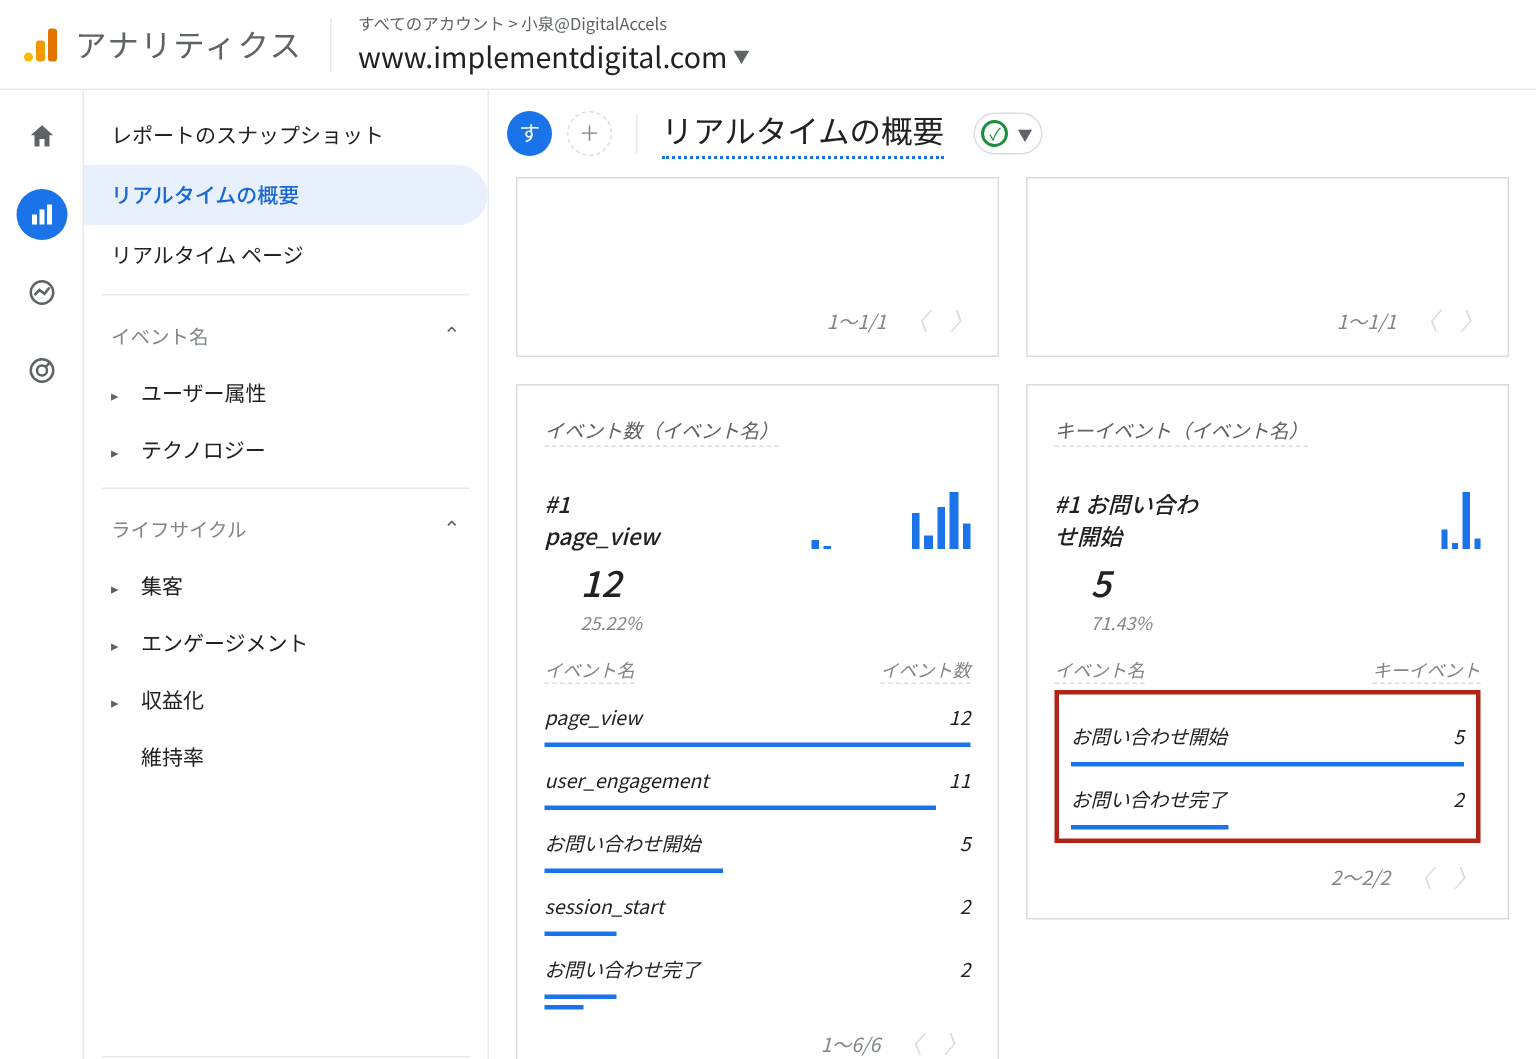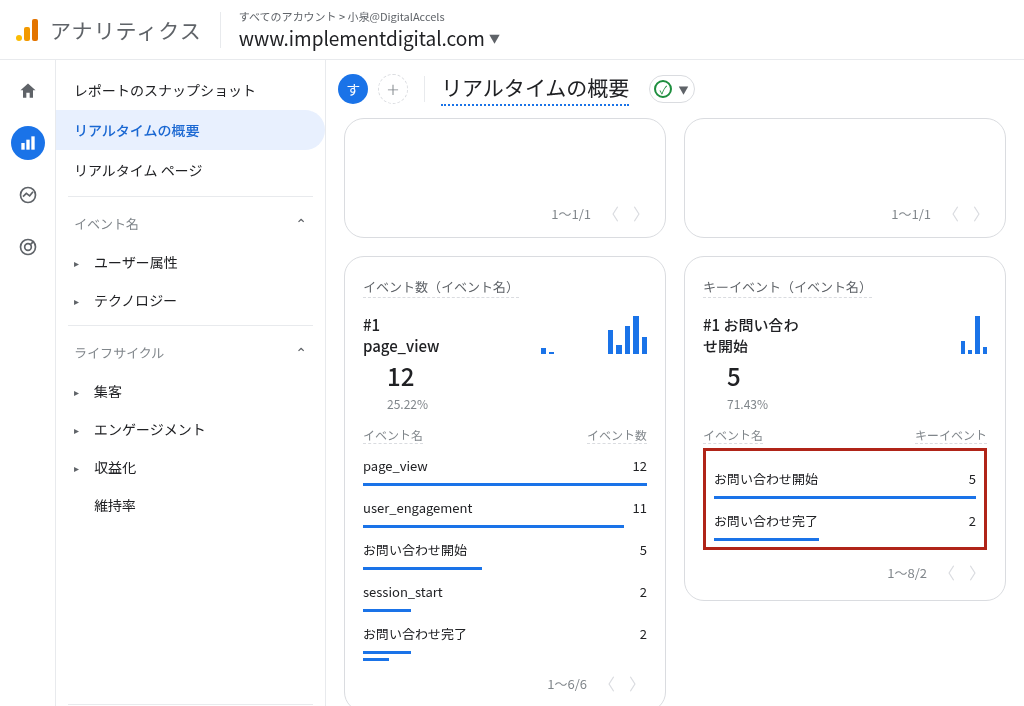--- a/index.html
+++ b/index.html
@@ -59,26 +59,26 @@
   .chip.blue{background:var(--blue-600);color:#fff;}
   .chip.plus{border:1px dashed var(--grey-300);color:var(--grey-500);background:#fff;cursor:pointer;}
   .vdiv{width:1px;height:26px;background:var(--grey-200);margin:0 6px;}
   .page-title{font-size:21px;color:var(--text);border-bottom:2px dotted var(--blue-600);padding-bottom:2px;}
   .title-badge{display:flex;align-items:center;gap:6px;border:1px solid var(--grey-300);border-radius:16px;height:28px;padding:0 6px 0 4px;margin-left:10px;cursor:pointer;}
   .title-badge .ok{width:18px;height:18px;border-radius:50%;border:2px solid #1e8e3e;display:flex;align-items:center;justify-content:center;color:#1e8e3e;font-size:11px;}
   .title-badge .dd{font-size:10px;color:var(--grey-700);}
 
   .cards{display:flex;gap:18px;padding:0 18px 24px;}
   .col{flex:1;display:flex;flex-direction:column;gap:18px;min-width:0;}
-  .card{border:1px solid var(--grey-300);border-radius:20px;padding:16px 18px;background:#fff;}
+  .card{border:1px solid var(--grey-300);border-radius:0;padding:16px 18px;background:#fff;font-style:italic;}
   .card.short{height:120px;position:relative;}
   .pager{position:absolute;bottom:12px;right:14px;display:flex;align-items:center;gap:10px;color:var(--grey-500);font-size:13px;}
   .pager span.arrow{color:var(--grey-300);font-size:16px;cursor:pointer;padding:0 2px;}
 
-  .card-title{font-size:13px;color:var(--grey-700);border-bottom:1px dashed var(--grey-300);display:inline-block;padding-bottom:1px;margin-bottom:16px;cursor:pointer;}
+  .card-title{font-size:13px;color:var(--grey-700);border-bottom:1px dashed var(--grey-300);display:inline-block;padding-bottom:1px;margin-bottom:28px;cursor:pointer;}
   .metric-row{display:flex;justify-content:space-between;gap:37px;}
   .metric-left .hash{font-size:15px;font-weight:500;}
   .metric-left .big{font-size:24px;font-weight:500;margin-top:2px;}
   .metric-left .pct{font-size:12px;color:var(--grey-500);margin-top:2px;}
   .spark{display:flex;align-items:flex-end;gap:3px;height:40px;min-width:110px;justify-content:flex-end;}
   .spark div{width:7px;background:var(--blue-600);}
   .thead{display:flex;justify-content:space-between;font-size:12px;color:var(--grey-500);margin-top:14px;}
   .thead span{border-bottom:1px dashed var(--grey-300);}
   .trow{display:flex;justify-content:space-between;align-items:center;font-size:13px;padding-top:12px;padding-bottom:4px;}
   .tbar{height:3px;background:var(--blue-600);margin-top:4px;}
@@ -329,21 +329,21 @@
                 </div>
                 <div class="tbar" style="width: 100%;"></div>
                 <div class="trow">
                   <span>お問い合わせ完了</span>
                   <span>2</span>
                 </div>
                 <div class="tbar" style="width: 40%;"></div>
               </div>
           </div>
           <div class="pager2">
-            <span>1～8/2</span>
+            <span>2～2/2</span>
             <span class="arrow">〈</span>
             <span class="arrow">〉</span>
           </div>
         </div>
       </div>
     </div>
   </div>
 </div>
 
 </body></html>

